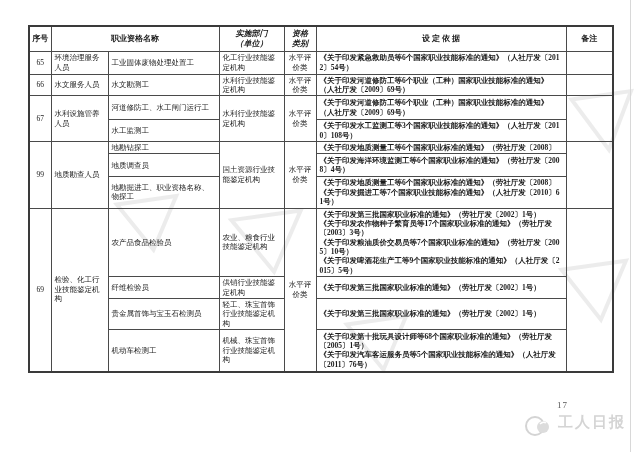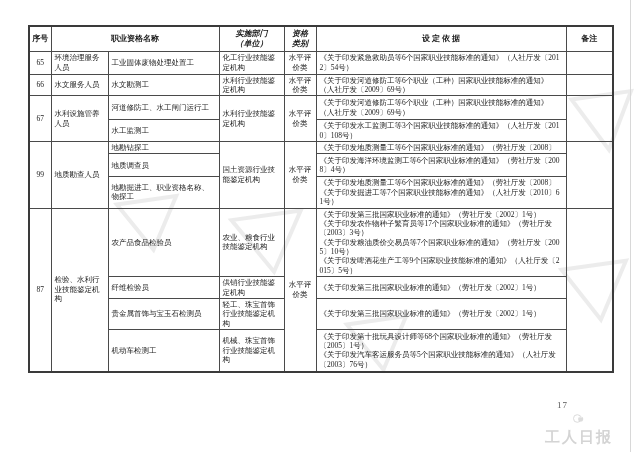--- a/index.html
+++ b/index.html
@@ -27,31 +27,31 @@
     border:1px solid #4a4a4a;
     font-size:7.5px; line-height:1.25; color:#1b1b1b;
     padding:1px 3px; vertical-align:middle; overflow:hidden;
     word-break:break-all;
   }
   #qual-table tr.hdr td {
     font-weight:bold; text-align:center; font-size:8px; line-height:1.2;
     vertical-align:middle; padding:2px 1px;
   }
   #qual-table td.c { text-align:center; padding:1px 1px; }
-  #qual-table td.basis { padding:1px 3px; vertical-align:middle; }
+  #qual-table td.basis { padding:1px 3px; vertical-align:middle;font-weight:bold; }
   #qual-table td.basis .entry { margin:0; }
   .blk { display:block;font-style:italic; }
   
   #page-number {
     position:absolute; left:0; top:400px; width:568px;
     text-align:right; font-size:9px; color:#555555; letter-spacing:1px;
   }
   #brand {
     position:absolute; left:524px; top:413px; width:110px; height:34px;
-    display:flex; align-items:center; gap:4px;flex-direction:column;
+    display:flex; gap:4px;
   }
   #brand .brand-text {
     font-size:15px; font-weight:bold; color:#d4d4d4; letter-spacing:2px;
     font-family:"Liberation Sans","DejaVu Sans",sans-serif;
   }
 </style>
 </head>
 <body>
 
 <div id="screen">
@@ -142,22 +142,22 @@
     </tr>
     <tr style="height:28px">
       <td>地勘掘进工、职业资格名称、物探工</td>
       <td class="basis">
         <div class="entry">《关于印发地质测量工等6个国家职业标准的通知》（劳社厅发〔2008〕</div>
         <div class="entry">《关于印发掘进工等7个国家职业技能标准的通知》（人社厅发〔2010〕61号）</div>
       </td>
     </tr>
 
     <tr style="height:58px">
-      <td class="c" rowspan="4">87</td>
-      <td rowspan="4">检验、水利行业技能鉴定机构</td>
+      <td class="c" rowspan="4">69</td>
+      <td rowspan="4">检验、化工行业技能鉴定机构</td>
       <td>农产品食品检验员</td>
       <td>农业、粮食行业技能鉴定机构</td>
       <td class="c" rowspan="4">水平评价类</td>
       <td class="basis">
         <div class="entry">《关于印发第三批国家职业标准的通知》（劳社厅发〔2002〕1号）</div>
         <div class="entry">《关于印发农作物种子繁育员等17个国家职业标准的通知》（劳社厅发〔2003〕3号）</div>
         <div class="entry">《关于印发粮油质价交易员等7个国家职业标准的通知》（劳社厅发〔2005〕10号）</div>
         <div class="entry">《关于印发啤酒花生产工等9个国家职业技能标准的通知》（人社厅发〔2015〕5号）</div>
       </td>
       <td rowspan="4"></td>
@@ -170,21 +170,21 @@
     <tr style="height:28px">
       <td>贵金属首饰与宝玉石检测员</td>
       <td>轻工、珠宝首饰行业技能鉴定机构</td>
       <td class="basis">《关于印发第三批国家职业标准的通知》（劳社厅发〔2002〕1号）</td>
     </tr>
     <tr style="height:42px">
       <td>机动车检测工</td>
       <td>机械、珠宝首饰行业技能鉴定机构</td>
       <td class="basis">
         <div class="entry">《关于印发第十批玩具设计师等68个国家职业标准的通知》（劳社厅发〔2005〕1号）</div>
-        <div class="entry">《关于印发汽车客运服务员等5个国家职业技能标准的通知》（人社厅发〔2003〕76号）</div>
+        <div class="entry">《关于印发汽车客运服务员等5个国家职业技能标准的通知》（人社厅发〔2011〕76号）</div>
       </td>
     </tr>
   </tbody>
     </table>
 
   <div id="page-number">17</div>
 
   <div id="brand">
     <svg width="30" height="26" viewBox="0 0 30 26">
       <circle cx="11" cy="13" r="9" fill="none" stroke="#d4d4d4" stroke-width="2"></circle>

